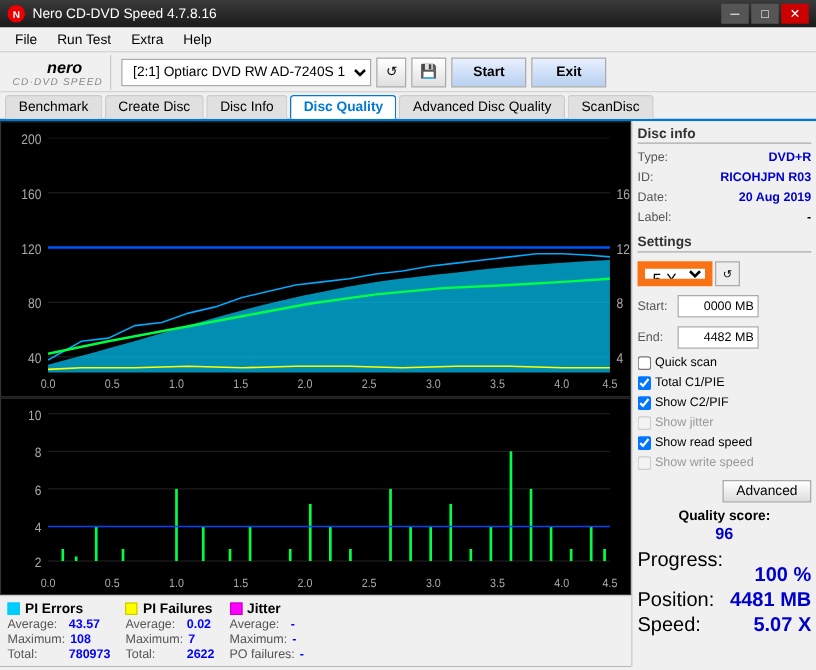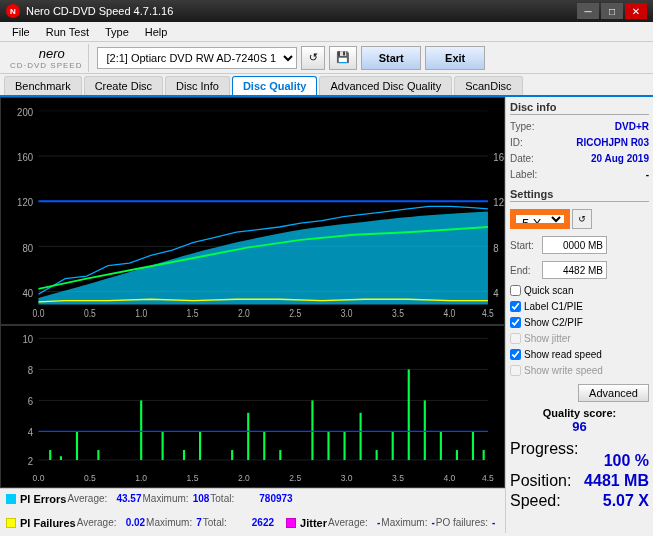--- a/index.html
+++ b/index.html
@@ -58,22 +58,22 @@
       align-items: center;
       padding: 2px 4px;
       gap: 4px;
     }
     .nero-logo {
       display: flex; flex-direction: column; align-items: center;
       padding: 2px 6px;
       border-right: 1px solid #ccc;
       margin-right: 4px;
     }
-    .nero-logo-top { font-size: 13px; font-weight: normal; color: #000; font-style: italic; margin-left: 11px; }
-    .nero-logo-bottom { font-size: 8px; color: #888; letter-spacing: 1px; }
+    .nero-logo-top { font-size: 13px; font-weight: bold; color: #000; font-style: italic; margin-left: 11px; }
+    .nero-logo-bottom { font-size: 8px; color: #888; letter-spacing: 1px; font-style: italic; }
     .drive-select {
       height: 22px;
       border: 1px solid #aaa;
       background: white;
       font-size: 11px;
       padding: 0 4px;
       width: 200px;
     }
     .toolbar-btn {
       height: 24px;
@@ -137,21 +137,21 @@
     }
 
     
     .legend-area {
       background: #f0f0f0;
       padding: 4px 6px;
       display: flex;
       gap: 16px;
       border-top: 1px solid #ccc;
     }
-    .legend-group { display: flex; flex-direction: row; gap: 1px; }
+    .legend-group { display: flex; flex-direction: column; gap: 1px; }
     .legend-title { display: flex; align-items: center; gap: 4px; font-size: 11px; font-weight: bold; }
     .legend-dot { width: 10px; height: 10px; border: 1px solid #999; }
     .legend-row { display: flex; gap: 4px; font-size: 10px; }
     .legend-label { color: #555; min-width: 45px; }
     .legend-value { color: #00f; font-weight: bold; }
 
     
     .right-panel {
       width: 148px;
       background: #f0f0f0;
@@ -219,33 +219,33 @@
 
     
     svg { display: block; }
   </style>
 </head>
 <body>
 
 <div class="title-bar">
   <div class="title-bar-left">
     <div class="title-bar-icon">N</div>
-    <span>Nero CD-DVD Speed 4.7.1.16</span>
+    <span>Nero CD-DVD Speed 4.7.8.16</span>
   </div>
   <div class="title-bar-controls">
     <button class="title-bar-btn">─</button>
     <button class="title-bar-btn">□</button>
     <button class="title-bar-btn close">✕</button>
   </div>
 </div>
 
 <div class="menu-bar">
   <span class="menu-item">File</span>
   <span class="menu-item">Run Test</span>
-  <span class="menu-item">Type</span>
+  <span class="menu-item">Extra</span>
   <span class="menu-item">Help</span>
 </div>
 
 <div class="toolbar">
   <div class="nero-logo">
     <span class="nero-logo-top">nero</span>
     <span class="nero-logo-bottom">CD·DVD SPEED</span>
   </div>
   <select class="drive-select">
     <option>[2:1]  Optiarc DVD RW AD-7240S 1.04</option>
@@ -470,21 +470,21 @@
       <span class="settings-label">End:</span>
       <input class="settings-input" type="text" value="4482 MB" style="">
     </div>
 
     <div class="checkbox-row">
       <input type="checkbox" id="qs" style="">
       <label for="qs">Quick scan</label>
     </div>
     <div class="checkbox-row">
       <input type="checkbox" checked="" id="c1" style="">
-      <label for="c1">Label C1/PIE</label>
+      <label for="c1">Total C1/PIE</label>
     </div>
     <div class="checkbox-row">
       <input type="checkbox" checked="" id="c2" style="">
       <label for="c2">Show C2/PIF</label>
     </div>
     <div class="checkbox-row">
       <input type="checkbox" disabled="" id="jt" style="">
       <label for="jt" style="color:#999;">Show jitter</label>
     </div>
     <div class="checkbox-row">

